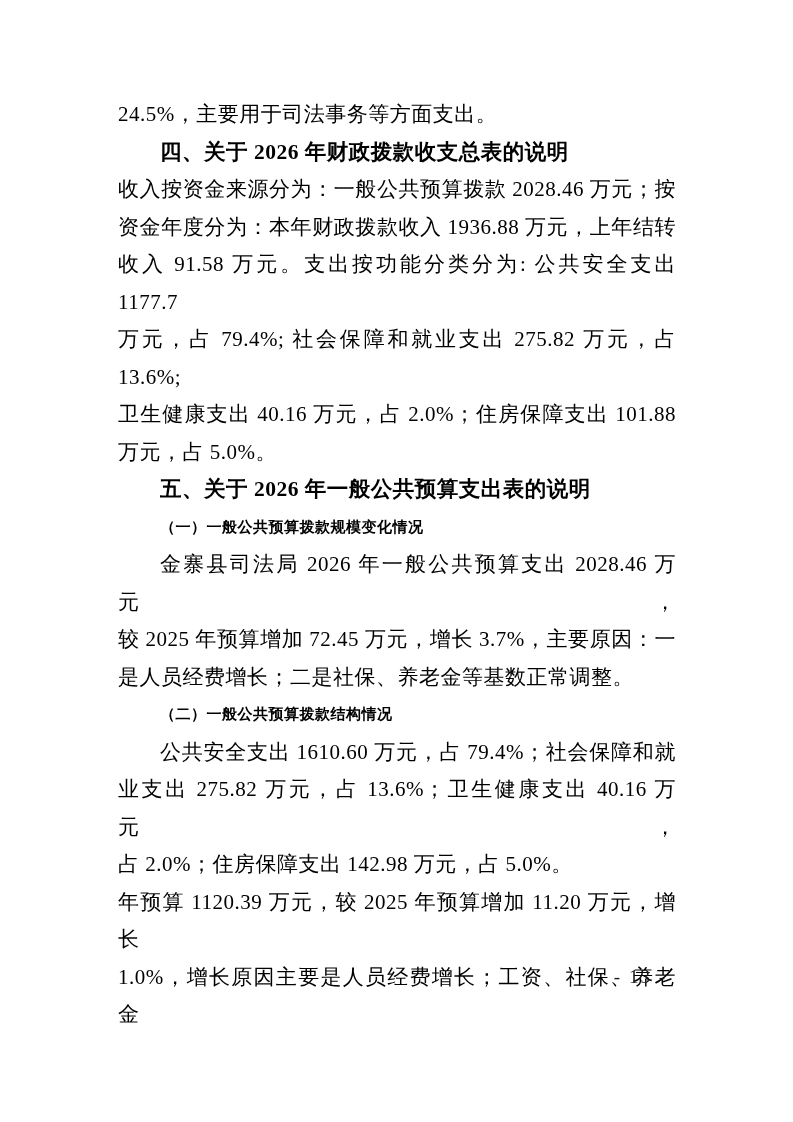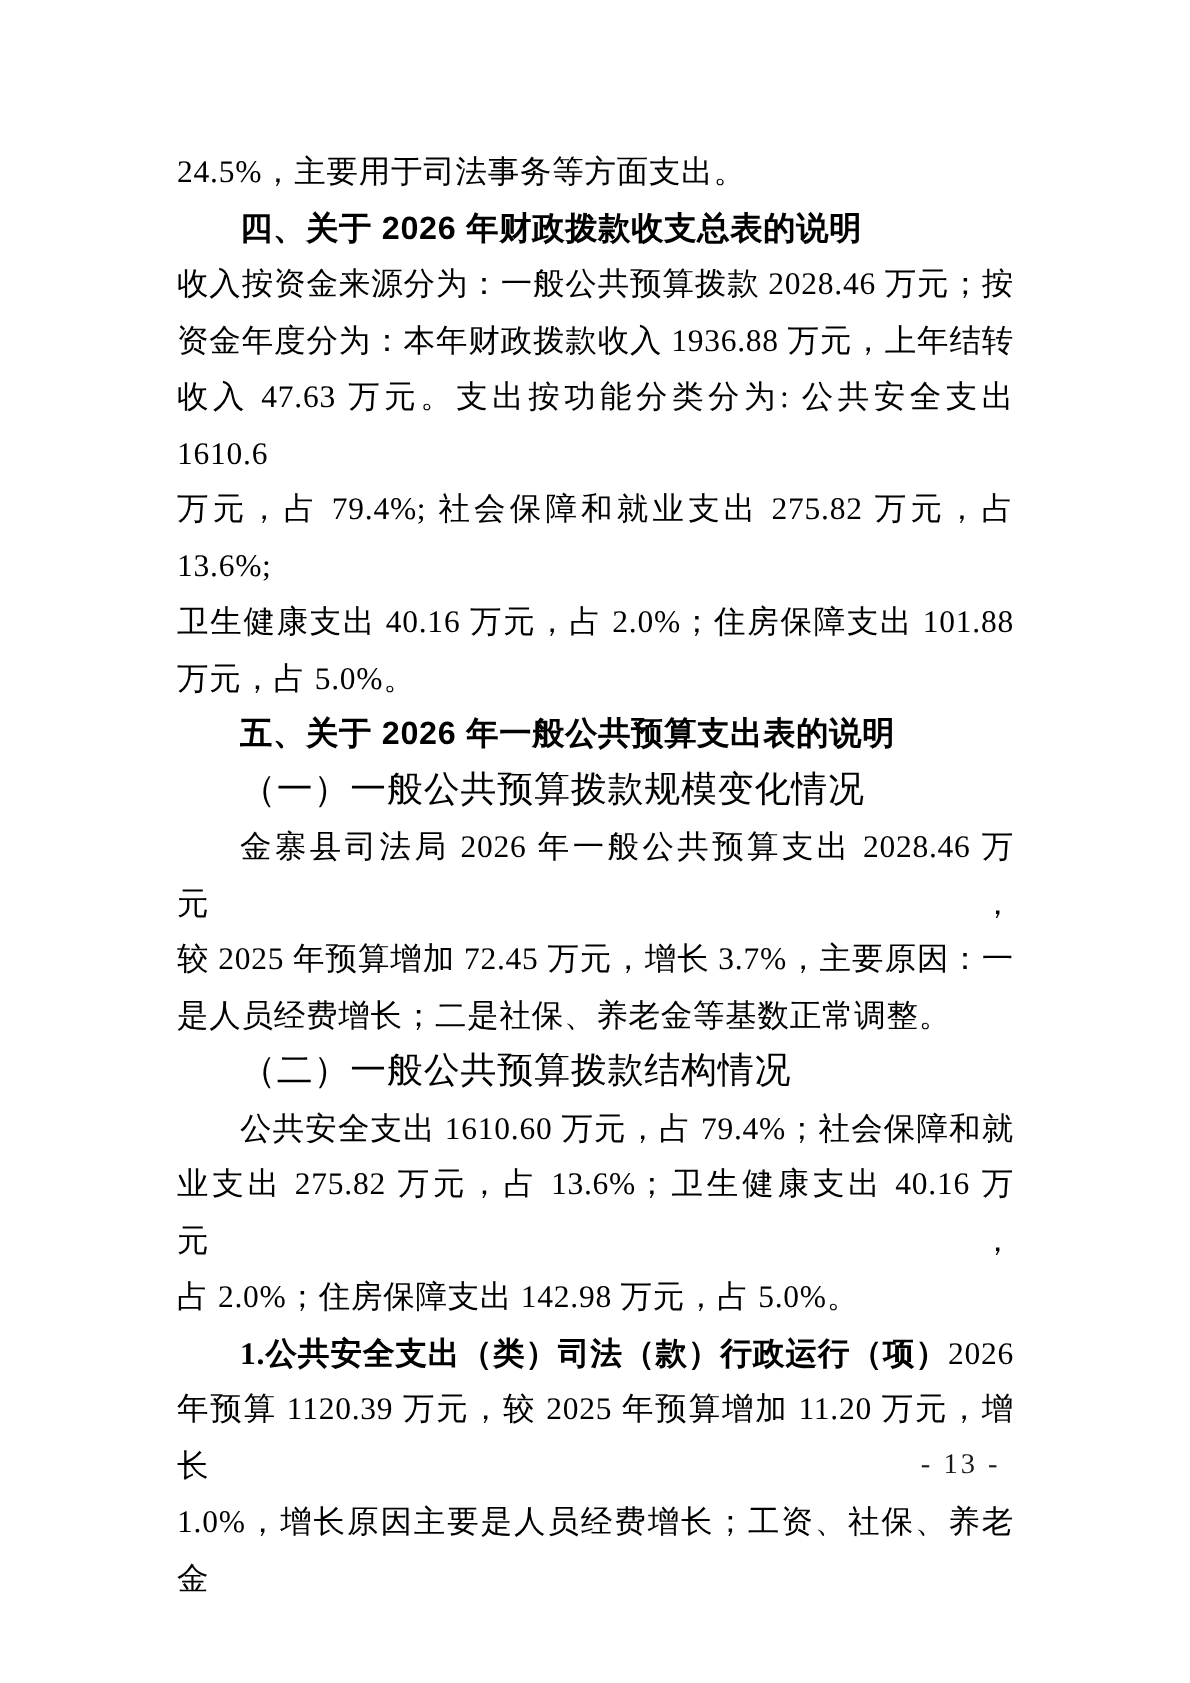--- a/index.html
+++ b/index.html
@@ -28,26 +28,26 @@
   }
   .just {
     white-space: normal;
     text-align: justify;
     text-align-last: justify;
     text-justify: inter-character;
   }
   .indent { text-indent: 42px; }
   .h-major {
     font-weight: bold;
-    font-family: Liberation Sans, sans-serif;
+    font-family: Liberation Serif, serif;
     font-size: 21.5px;
   }
   .h-sub {
-    font-weight: normal;
-    font-size: 24px;
+    font-weight: bold;
+    font-size: 15px;
   }
   .bold { font-weight: bold; }
   .page-number {
     position: absolute;
     top: 966px;
     right: 126px;
     font-size: 19px;
     letter-spacing: 2px;
     color: #1a1a1a;
   }
@@ -57,42 +57,39 @@
 
 <div class="page">
   <div class="content">
 
     <div class="line">24.5%，主要用于司法事务等方面支出。</div>
 
     <div class="line h-major indent">四、关于 2026 年财政拨款收支总表的说明</div>
 
     <div class="line just">收入按资金来源分为：一般公共预算拨款 2028.46 万元；按</div>
     <div class="line just">资金年度分为：本年财政拨款收入 1936.88 万元，上年结转</div>
-    <div class="line just">收入 47.63 万元。支出按功能分类分为: 公共安全支出 1610.6</div>
+    <div class="line just">收入 91.58 万元。支出按功能分类分为: 公共安全支出 1177.7</div>
     <div class="line just">万元，占 79.4%; 社会保障和就业支出 275.82 万元，占 13.6%;</div>
     <div class="line just">卫生健康支出 40.16 万元，占 2.0%；住房保障支出 101.88</div>
     <div class="line">万元，占 5.0%。</div>
 
     <div class="line h-major indent">五、关于 2026 年一般公共预算支出表的说明</div>
 
     <div class="line h-sub indent">（一）一般公共预算拨款规模变化情况</div>
 
     <div class="line just indent">金寨县司法局 2026 年一般公共预算支出 2028.46 万元，</div>
     <div class="line just">较 2025 年预算增加 72.45 万元，增长 3.7%，主要原因：一</div>
     <div class="line">是人员经费增长；二是社保、养老金等基数正常调整。</div>
 
     <div class="line h-sub indent">（二）一般公共预算拨款结构情况</div>
 
     <div class="line just indent">公共安全支出 1610.60 万元，占 79.4%；社会保障和就</div>
     <div class="line just">业支出 275.82 万元，占 13.6%；卫生健康支出 40.16 万元，</div>
     <div class="line">占 2.0%；住房保障支出 142.98 万元，占 5.0%。</div>
 
 
-    <div class="line just indent">
-      <span class="bold">1.公共安全支出（类）司法（款）行政运行（项）</span><span>2026</span>
-    </div>
     <div class="line just">年预算 1120.39 万元，较 2025 年预算增加 11.20 万元，增长</div>
     <div class="line just">1.0%，增长原因主要是人员经费增长；工资、社保、养老金</div>
 
   </div>
 
   <div class="page-number">- 13 -</div>
 </div>
 
 </body></html>

